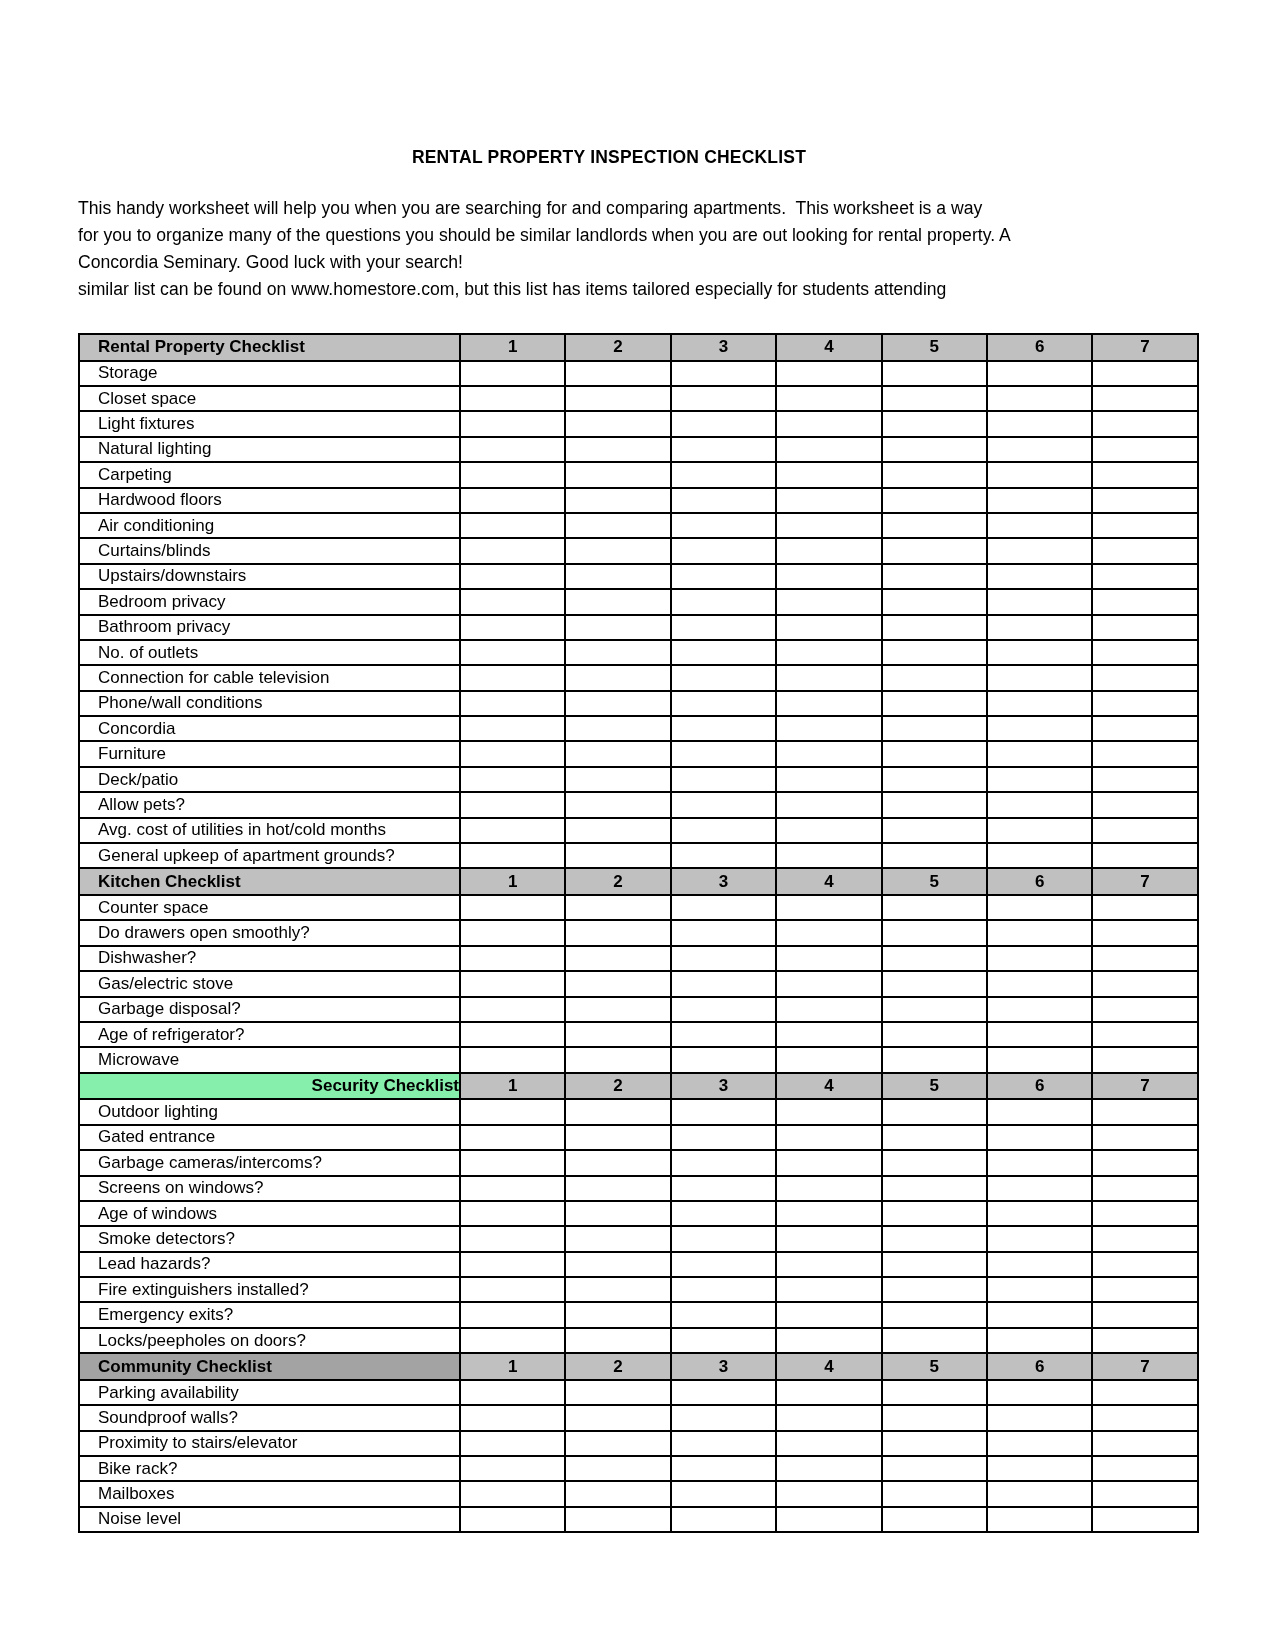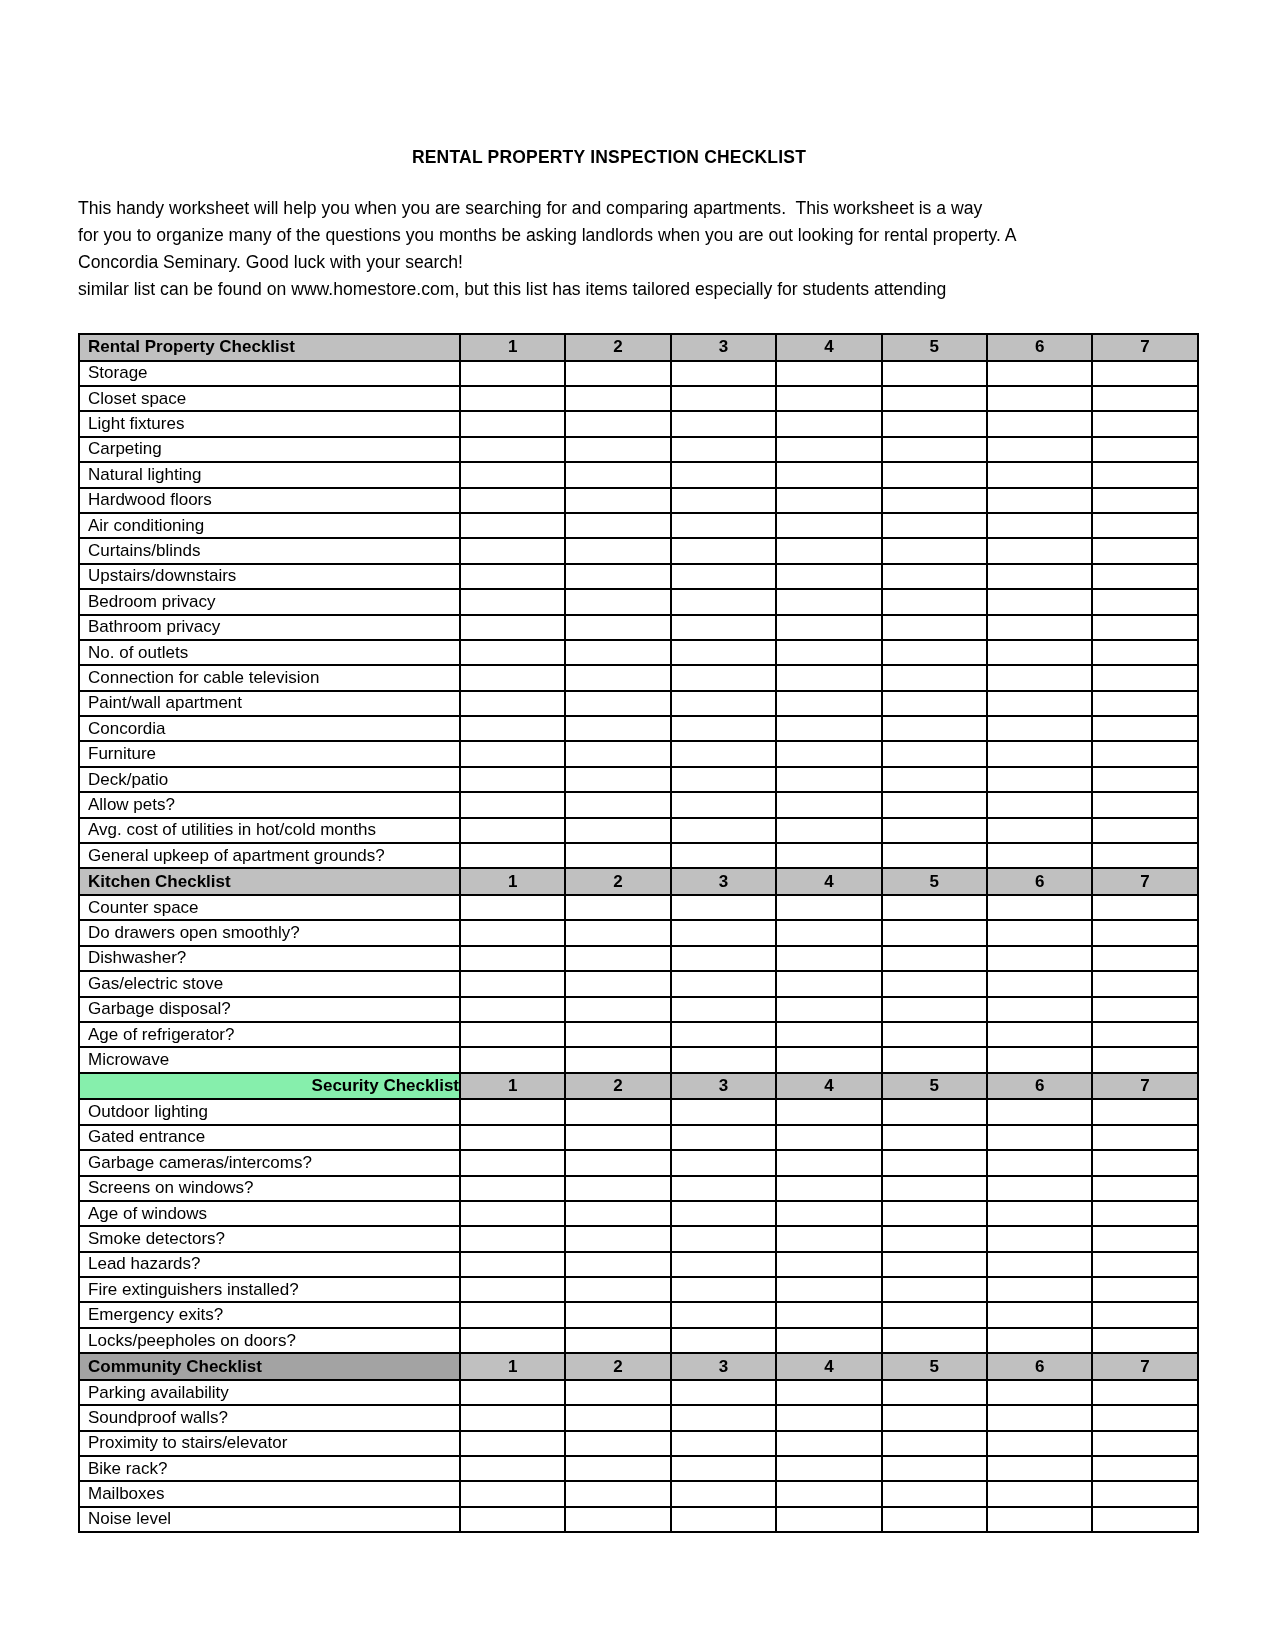--- a/index.html
+++ b/index.html
@@ -40,40 +40,40 @@
   table.checklist td {
     border: 2px solid #000000;
     height: 23.4px;
     font-size: 17px;
     padding: 0;
     vertical-align: middle;
     overflow: hidden;
     white-space: nowrap;
   }
   table.checklist td.label {
-    padding-left: 8px;
+    padding-left: 18px;
     text-align: left;
   }
   table.checklist td.num { text-align: center; }
   table.checklist tr.section td {
     font-weight: bold;
     height: 24.6px;
   }
 </style>
 </head>
 <body>
 
 <div class="page">
   <div class="content">
 
     <h1 class="doc-title">RENTAL PROPERTY INSPECTION CHECKLIST</h1>
 
     <div class="intro">
       <div class="line">This handy worksheet will help you when you are searching for and comparing apartments.  This worksheet is a way</div>
-      <div class="line">for you to organize many of the questions you months be asking landlords when you are out looking for rental property. A</div>
+      <div class="line">for you to organize many of the questions you should be similar landlords when you are out looking for rental property. A</div>
       <div class="line">Concordia Seminary. Good luck with your search!</div>
       <div class="line">similar list can be found on www.homestore.com, but this list has items tailored especially for students attending</div>
     </div>
 
     <table class="checklist">
       <colgroup id="checklist-cols">
           <col style="width: 381px;">
           <col style="width: 105.4px;">
           <col style="width: 105.4px;">
           <col style="width: 105.4px;">
@@ -117,40 +117,40 @@
             <td class="label">Light fixtures</td>
             <td class="num"></td>
             <td class="num"></td>
             <td class="num"></td>
             <td class="num"></td>
             <td class="num"></td>
             <td class="num"></td>
             <td class="num"></td>
           </tr>
           <tr>
+            <td class="label">Natural lighting</td>
+            <td class="num"></td>
+            <td class="num"></td>
+            <td class="num"></td>
+            <td class="num"></td>
+            <td class="num"></td>
+            <td class="num"></td>
+            <td class="num"></td>
+          </tr>
+          <tr>
             <td class="label">Carpeting</td>
             <td class="num"></td>
             <td class="num"></td>
             <td class="num"></td>
             <td class="num"></td>
             <td class="num"></td>
             <td class="num"></td>
             <td class="num"></td>
           </tr>
           <tr>
-            <td class="label">Natural lighting</td>
-            <td class="num"></td>
-            <td class="num"></td>
-            <td class="num"></td>
-            <td class="num"></td>
-            <td class="num"></td>
-            <td class="num"></td>
-            <td class="num"></td>
-          </tr>
-          <tr>
             <td class="label">Hardwood floors</td>
             <td class="num"></td>
             <td class="num"></td>
             <td class="num"></td>
             <td class="num"></td>
             <td class="num"></td>
             <td class="num"></td>
             <td class="num"></td>
           </tr>
           <tr>
@@ -217,21 +217,21 @@
             <td class="label">Connection for cable television</td>
             <td class="num"></td>
             <td class="num"></td>
             <td class="num"></td>
             <td class="num"></td>
             <td class="num"></td>
             <td class="num"></td>
             <td class="num"></td>
           </tr>
           <tr>
-            <td class="label">Paint/wall apartment</td>
+            <td class="label">Phone/wall conditions</td>
             <td class="num"></td>
             <td class="num"></td>
             <td class="num"></td>
             <td class="num"></td>
             <td class="num"></td>
             <td class="num"></td>
             <td class="num"></td>
           </tr>
           <tr>
             <td class="label">Concordia</td>

